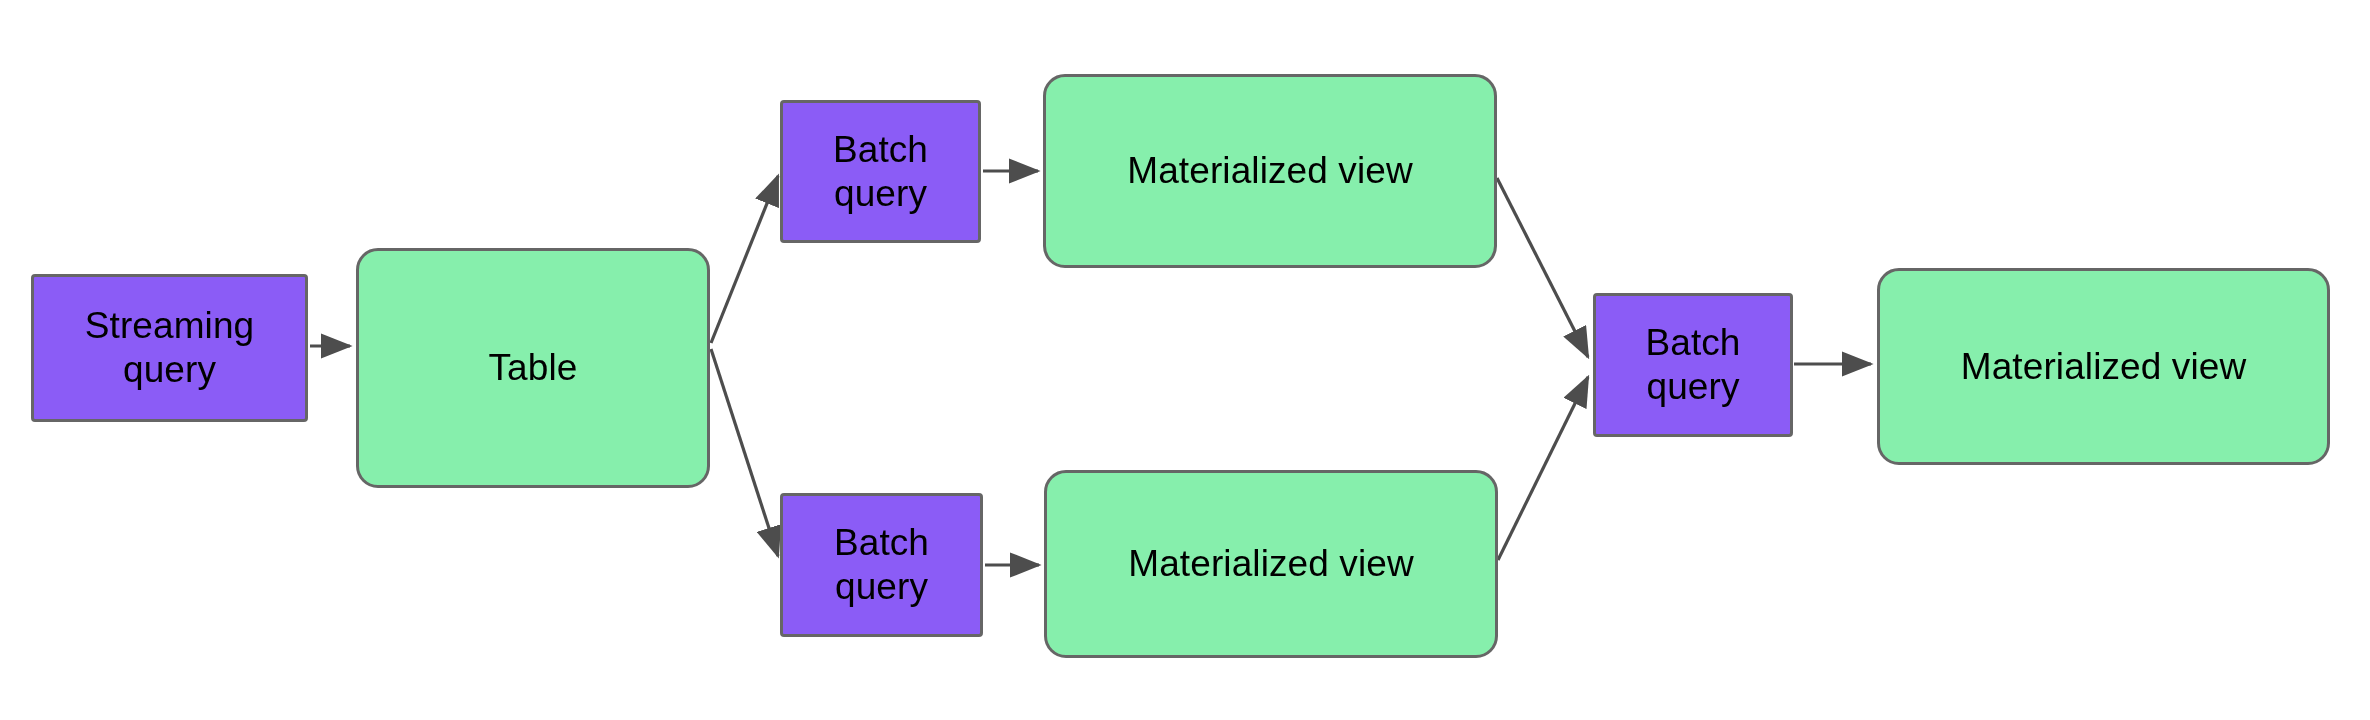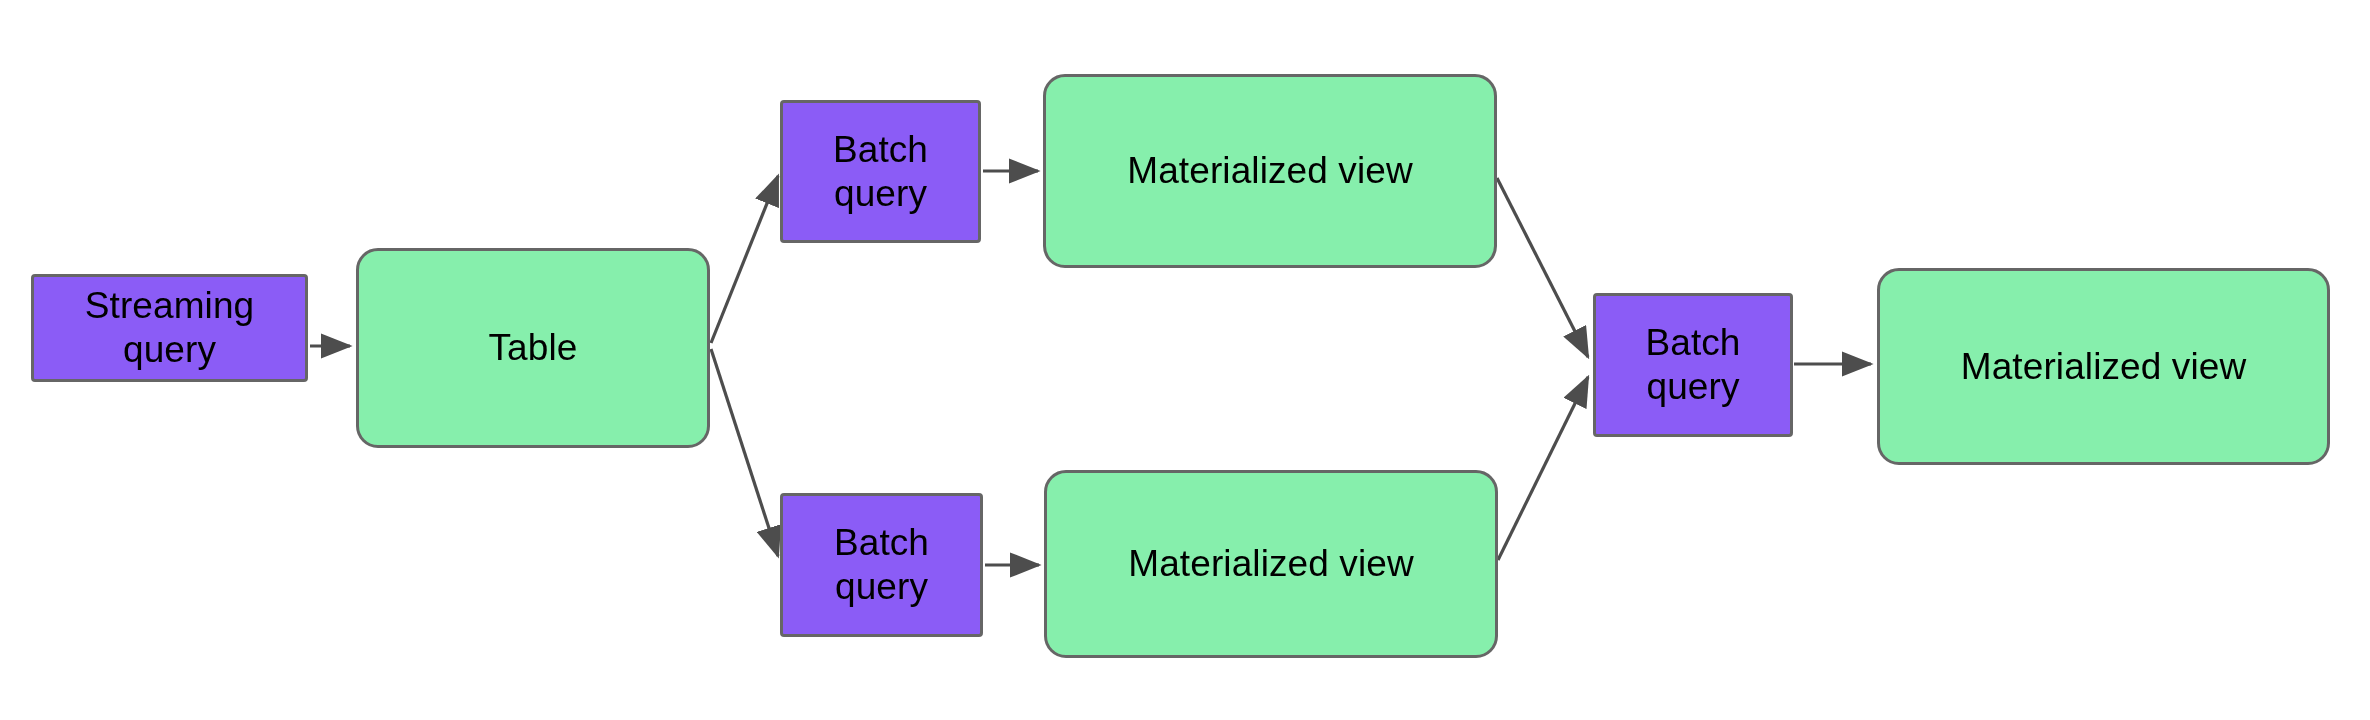--- a/index.html
+++ b/index.html
@@ -73,26 +73,26 @@
       <path d="M711,343 L778,176"></path>
       <path d="M711,349 L778,556"></path>
       <path d="M983,171 L1038,171"></path>
       <path d="M985,565 L1039,565"></path>
       <path d="M1497,178 L1588,357"></path>
       <path d="M1498,560 L1588,377"></path>
       <path d="M1794,364 L1871,364"></path>
     </g>
   </svg>
 
-  <div class="node node-process" style="left:31px; top:274px; width:277px; height:108px;">
+  <div class="node node-process" style="left:31px; top:274px; width:277px; height:148px;">
     <span class="node-label">Streaming
 query</span>
   </div>
 
-  <div class="node node-store" style="left:356px; top:248px; width:354px; height:200px;align-items:center;">
+  <div class="node node-store" style="left:356px; top:248px; width:354px; height:240px;align-items:center;">
     <span class="node-label">Table</span>
   </div>
 
   <div class="node node-process" style="left:780px; top:100px; width:201px; height:143px;">
     <span class="node-label">Batch
 query</span>
   </div>
 
   <div class="node node-store" style="left:1043px; top:74px; width:454px; height:194px;">
     <span class="node-label">Materialized view</span>

